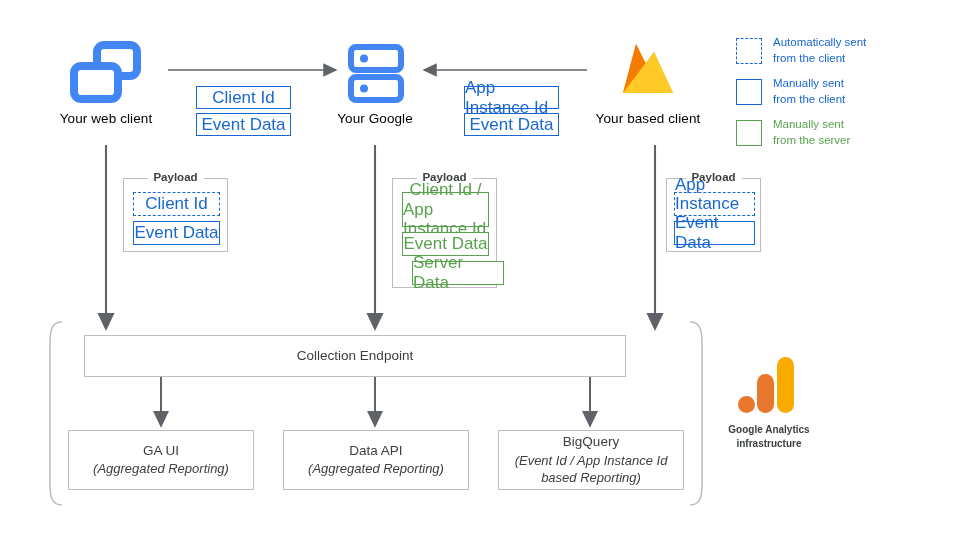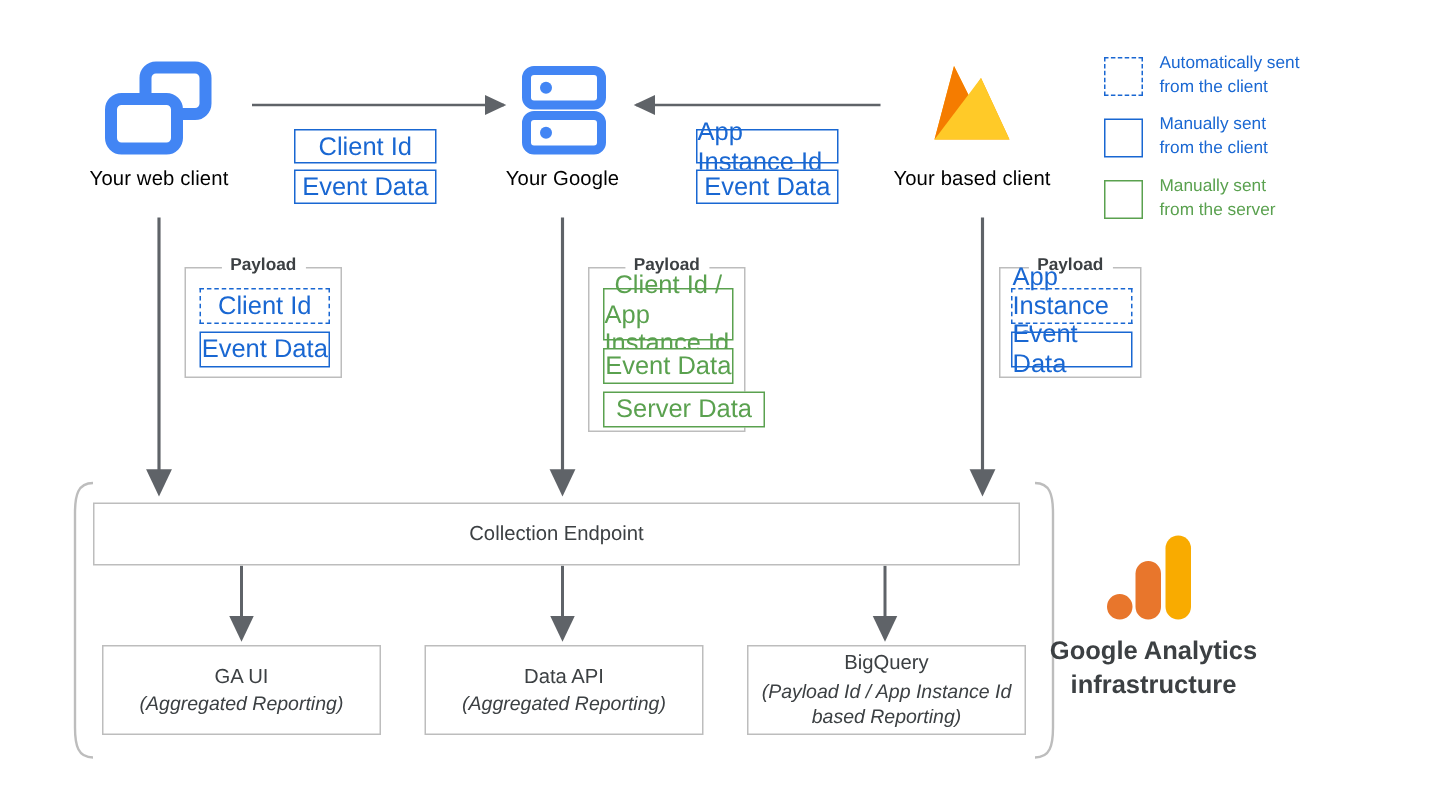--- a/index.html
+++ b/index.html
@@ -102,21 +102,21 @@
     margin-left: 11px;
     font-size: 11.5px;
     line-height: 1.35;
     color: #1967d2;
     white-space: nowrap;
   }
   .legend-text.green { color: #5aa14f; }
 
   
   .ga-caption {
-    font-size: 17px;
+    font-size: 10px;
     font-weight: bold;
     color: #3c4043;
     text-align: center;
     line-height: 1.35;
     white-space: nowrap;
   }
 
   svg.overlay {
     position: absolute;
     left: 0;
@@ -196,44 +196,44 @@
     <div class="abs chip" style="left:9px; top:42px; width:87px; height:24px;">Event Data</div>
   </div>
 
   <div class="abs payload" style="left:392px; top:178px; width:105px; height:110px;">
     <span class="payload-title">Payload</span>
     <div class="abs chip green" style="left:9px; top:13px; width:87px; height:35px; flex-direction:column;">
       <span>Client Id /</span>
       <span>App Instance Id</span>
     </div>
     <div class="abs chip green" style="left:9px; top:53px; width:87px; height:24px;">Event Data</div>
-    <div class="abs chip green" style="left:9px; top:82px; width:108px; height:24px;">Server Data</div>
+    <div class="abs chip green" style="left:19px; top:82px; width:92px; height:24px;">Server Data</div>
   </div>
 
   <div class="abs payload" style="left:666px; top:178px; width:95px; height:74px;">
     <span class="payload-title">Payload</span>
     <div class="abs chip dashed" style="left:7px; top:13px; width:81px; height:24px;">App Instance Id</div>
     <div class="abs chip" style="left:7px; top:42px; width:81px; height:24px;">Event Data</div>
   </div>
 
-  <div class="abs grey-box" style="left:62px; top:335px; width:618px; height:42px;">Collection Endpoint</div>
+  <div class="abs grey-box" style="left:84px; top:335px; width:542px; height:42px;">Collection Endpoint</div>
 
   <div class="abs grey-box" style="left:68px; top:430px; width:186px; height:60px;">
     <span>GA UI</span>
     <span class="sub">(Aggregated Reporting)</span>
   </div>
 
   <div class="abs grey-box" style="left:283px; top:430px; width:186px; height:60px;">
     <span>Data API</span>
     <span class="sub">(Aggregated Reporting)</span>
   </div>
 
   <div class="abs grey-box" style="left:498px; top:430px; width:186px; height:60px;">
     <span>BigQuery</span>
-    <span class="sub">(Payload Id / App Instance Id</span>
+    <span class="sub">(Event Id / App Instance Id</span>
     <span class="sub">based Reporting)</span>
   </div>
 
   <div class="abs" style="left:738px; top:355px; width:62px; height:60px;">
     <svg width="62" height="60" viewBox="0 0 62 60">
       <rect x="39" y="2" width="17" height="56" rx="8.5" fill="#f9ab00"></rect>
       <rect x="19" y="19" width="17" height="39" rx="8.5" fill="#e8762c"></rect>
       <circle cx="8.5" cy="49.5" r="8.5" fill="#e8762c"></circle>
     </svg>
   </div>

